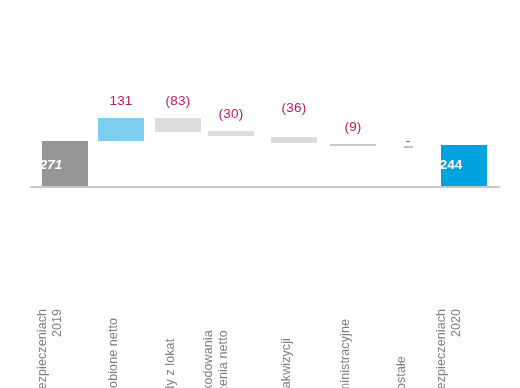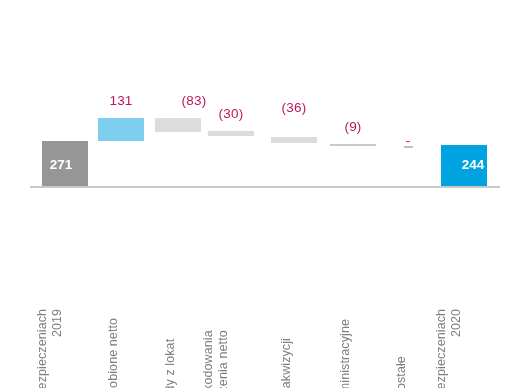--- a/index.html
+++ b/index.html
@@ -77,28 +77,28 @@
     <div class="bar bar-lightblue" style="left: 98px; top: 118px; width: 46px; height: 23px;"></div>
     <div class="bar bar-faint" style="left: 155px; top: 118px; width: 46px; height: 14px;"></div>
     <div class="bar bar-faint" style="left: 208px; top: 131px; width: 46px; height: 5px;"></div>
     <div class="bar bar-faint" style="left: 271px; top: 137px; width: 46px; height: 6px;"></div>
     <div class="bar bar-hair" style="left: 330px; top: 144px; width: 46px; height: 2px;"></div>
     <div class="bar bar-dot" style="left: 404px; top: 146px; width: 9px; height: 2px;"></div>
     <div class="bar bar-blue" style="left: 441px; top: 145px; width: 46px; height: 41px;"></div>
 
     <div class="axis-line"></div>
 
-    <div class="val-in" style="left: 38px; top: 157px; width: 46px;">271</div>
+    <div class="val-in" style="left: 28px; top: 157px; width: 46px; font-style: italic;">271</div>
     <div class="val-out" style="left: 98px; top: 93px; width: 46px;">131</div>
-    <div class="val-out" style="left: 171px; top: 93px; width: 46px;">(83)</div>
+    <div class="val-out" style="left: 155px; top: 93px; width: 46px;">(83)</div>
     <div class="val-out" style="left: 208px; top: 106px; width: 46px;">(30)</div>
     <div class="val-out" style="left: 271px; top: 100px; width: 46px;">(36)</div>
     <div class="val-out" style="left: 330px; top: 119px; width: 46px;">(9)</div>
     <div class="val-out" style="left: 390px; top: 133px; width: 36px;">-</div>
-    <div class="val-in" style="left: 458px; top: 157px; width: 30px;">244</div>
+    <div class="val-in" style="left: 436px; top: 157px; width: 30px;">244</div>
 
     <div class="cat-wrap" style="left: 17px;">
       <div class="cat-label">Wynik na ubezpieczeniach
 2019</div>
     </div>
     <div class="cat-wrap" style="left: 73px;">
       <div class="cat-label">Składki zarobione netto</div>
     </div>
     <div class="cat-wrap" style="left: 130px;">
       <div class="cat-label">Dochody z lokat</div>

